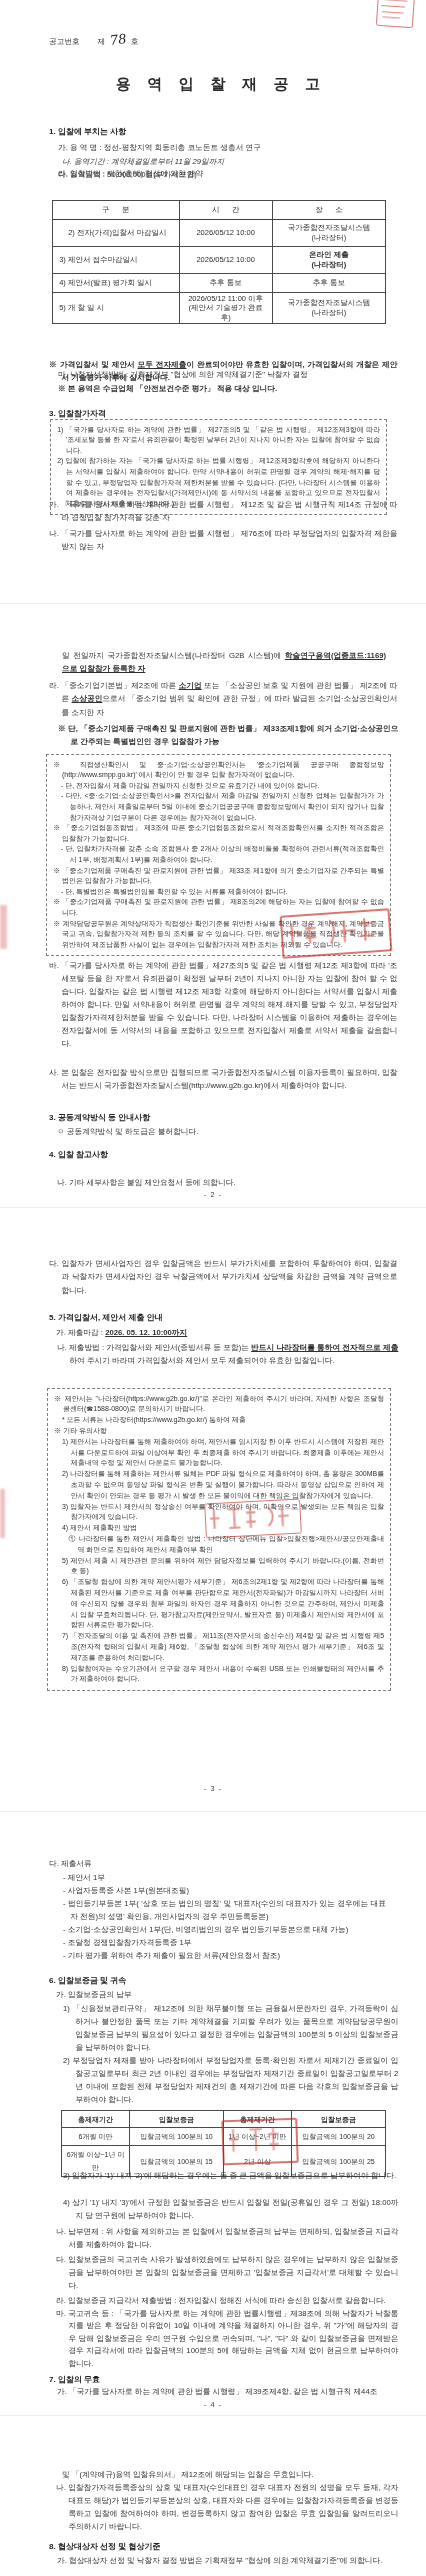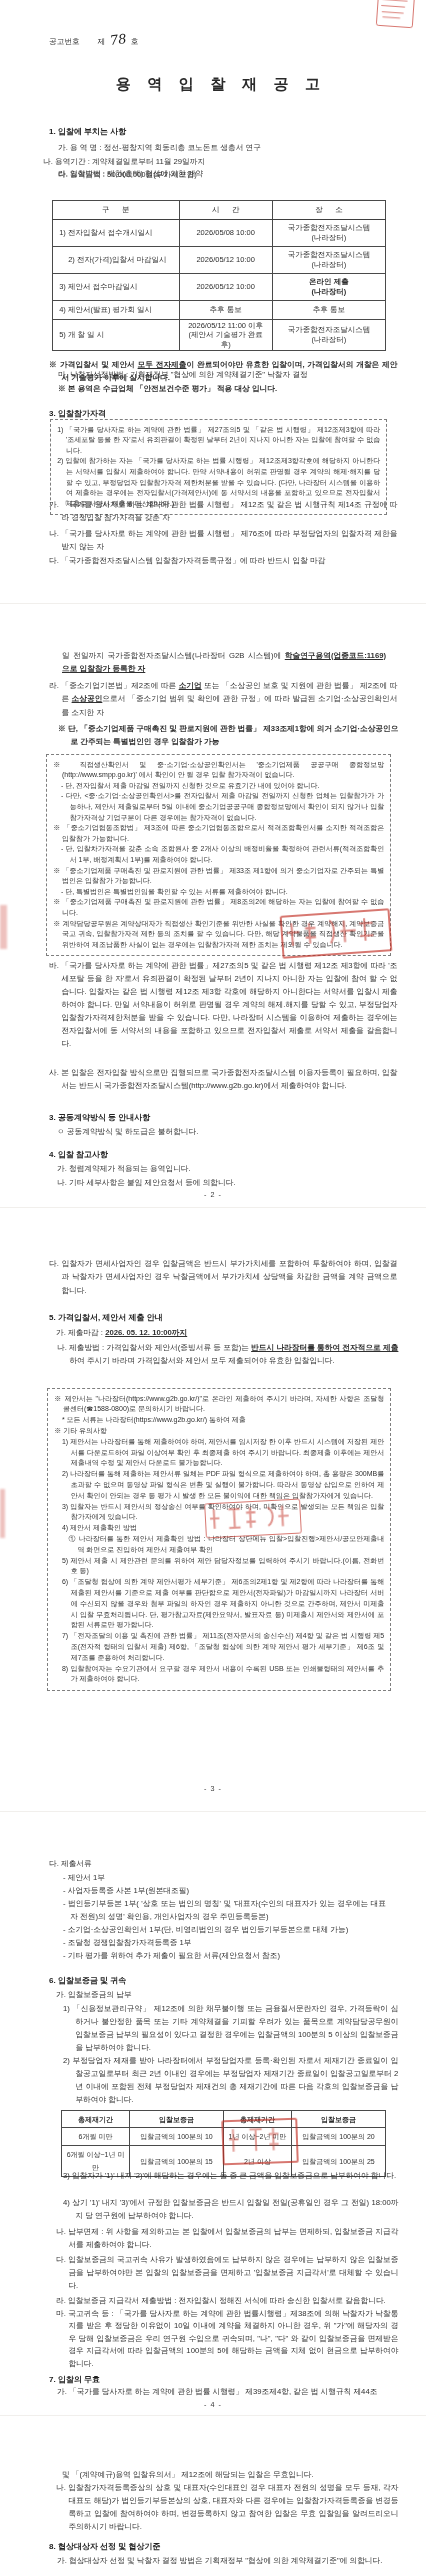--- a/index.html
+++ b/index.html
@@ -47,40 +47,34 @@
             <path d="M6 28 H52"></path>
             <path d="M8 40 H50"></path>
             <path d="M10 50 H44"></path>
           </g>
         </svg>
     </div>
     <div class="blk title" style="top:77px;">용 역 입 찰 재 공 고</div>
 
     <div class="blk h" style="top:125px;">1. 입찰에 부치는 사항</div>
     <div class="blk" style="top:141px;left:58px;width:328px;">가. 용 역 명 : 정선-평창지역 회동리층 코노돈트 생층서 연구</div>
-    <div class="blk" style="top:155px;left:43px;width:328px;">나. 용역기간 : 계약체결일로부터 11월 29일까지</div>
+    <div class="blk" style="top:155px;left:62px;width:328px;font-style:italic;">나. 용역기간 : 계약체결일로부터 11월 29일까지</div>
     <div class="blk" style="top:168px;left:58px;width:328px;">다. 용역금액 : 50,000,000원(부가세포함)</div>
     <div class="blk" style="top:167px;left:58px;width:328px;">라. 입찰방법 : 제한(총액) 협상에 의한 계약</div>
 
     <div class="blk" style="top:200px;left:52px;width:334px;border-radius:14px;">
       <table class="t1">
         <thead>
           <tr>
             <th style="width:38%;height:16.5px;">구      분</th>
             <th style="width:28%;">시      간</th>
             <th style="width:34%;">장      소</th>
           </tr>
         </thead>
         <tbody>
-          <tr>
-            <td class="l" style="height:25px;">1) 전자입찰서 접수개시일시</td>
-            <td>2026/05/08 10:00</td>
-            <td class="pre">국가종합전자조달시스템
-(나라장터)</td>
-          </tr>
           <tr>
             <td class="l" style="height:25px;text-align:center;">2) 전자(가격)입찰서 마감일시</td>
             <td>2026/05/12 10:00</td>
             <td class="pre">국가종합전자조달시스템
 (나라장터)</td>
           </tr>
           <tr>
             <td class="l" style="height:25px;">3) 제안서 접수마감일시</td>
             <td>2026/05/12 10:00</td>
             <td class="pre b">온라인 제출
@@ -108,21 +102,20 @@
     <div class="blk" style="top:368px;left:58px;width:328px;">마. 낙찰자선정방법 : 기획재정부 "협상에 의한 계약체결기준" 낙찰자 결정</div>
     <div class="blk b" style="top:382px;left:58px;width:328px;">※ 본 용역은 수급업체 「안전보건수준 평가」 적용 대상 입니다.</div>
 
     <div class="blk h" style="top:407px;">3. 입찰참가자격</div>
     <div class="blk dashbox" style="top:419px;left:50px;width:323px;">
       <div class="hang2">1) 「국가를 당사자로 하는 계약에 관한 법률」 제27조의5 및 「같은 법 시행령」 제12조제3항에 따라 '조세포탈 등을 한 자'로서 유죄판결이 확정된 날부터 2년이 지나지 아니한 자는 입찰에 참여할 수 없습니다.</div>
       <div class="hang2">2) 입찰에 참가하는 자는 「국가를 당사자로 하는 법률 시행령」 제12조제3항각호에 해당하지 아니한다는 서약서를 입찰시 제출하여야 합니다. 만약 서약내용이 허위로 판명될 경우 계약의 해제·해지를 당할 수 있고, 부정당업자 입찰참가자격 제한처분을 받을 수 있습니다. (다만, 나라장터 시스템을 이용하여 제출하는 경우에는 전자입찰서(가격제안서)에 동 서약서의 내용을 포함하고 있으므로 전자입찰서 제출로 서약서 제출을 대신합니다.)</div>
     </div>
     <div class="blk hang" style="top:498px;">가. 「국가를 당사자로 하는 계약에 관한 법률 시행령」 제12조 및 같은 법 시행규칙 제14조 규정에 따라 경쟁입찰 참가자격을 갖춘 자</div>
     <div class="blk hang" style="top:527px;">나. 「국가를 당사자로 하는 계약에 관한 법률 시행령」 제76조에 따라 부정당업자의 입찰자격 제한을 받지 않는 자</div>
-    <div class="blk hang" style="top:554px;">다. 「국가종합전자조달시스템 입찰참가자격등록규정」에 따라 반드시 입찰 마감</div>
   </section>
 
   <section class="page">
     <div class="blk" style="top:45px;left:62px;width:324px;">
       <span>일 전일까지 국가종합전자조달시스템(나라장터 G2B 시스템)에 </span><span class="bu">학술연구용역(업종코드:1169)으로 입찰참가 등록한 자</span>
     </div>
     <div class="blk hang" style="top:75px;">
       <span>라. 「중소기업기본법」제2조에 따른 </span><span class="bu">소기업</span><span> 또는 「소상공인 보호 및 지원에 관한 법률」 제2조에 따른 </span><span class="bu">소상공인</span><span>으로서 「중소기업 범위 및 확인에 관한 규정」에 따라 발급된 소기업·소상공인확인서를 소지한 자</span>
     </div>
     <div class="blk b hang" style="top:118px;left:58px;width:328px;">※ 단, 「중소기업제품 구매촉진 및 판로지원에 관한 법률」 제33조제1항에 의거 소기업·소상공인으로 간주되는 특별법인인 경우 입찰참가 가능</div>
@@ -150,21 +143,20 @@
           </g>
         </svg>
     </div>
 
     <div class="blk hang" style="top:355px;line-height:13px;">바. 「국가를 당사자로 하는 계약에 관한 법률」제27조의5 및 같은 법 시행령 제12조 제3항에 따라 '조세포탈 등을 한 자'로서 유죄판결이 확정된 날부터 2년이 지나지 아니한 자는 입찰에 참여 할 수 없습니다. 입찰자는 같은 법 시행령 제12조 제3항 각호에 해당하지 아니한다는 서약서를 입찰시 제출하여야 합니다. 만일 서약내용이 허위로 판명될 경우 계약의 해제.해지를 당할 수 있고, 부정당업자 입찰참가자격제한처분을 받을 수 있습니다. 다만, 나라장터 시스템을 이용하여 제출하는 경우에는 전자입찰서에 동 서약서의 내용을 포함하고 있으므로 전자입찰서 제출로 서약서 제출을 갈음합니다.</div>
     <div class="blk hang" style="top:462px;line-height:13px;">사. 본 입찰은 전자입찰 방식으로만 집행되므로 국가종합전자조달시스템 이용자등록이 필요하며, 입찰서는 반드시 국가종합전자조달시스템(http://www.g2b.go.kr)에서 제출하여야 합니다.</div>
 
     <div class="blk h" style="top:507px;">3. 공동계약방식 등 안내사항</div>
     <div class="blk" style="top:521px;left:57px;width:329px;">ㅇ 공동계약방식 및 하도급은 불허합니다.</div>
     <div class="blk h" style="top:544px;">4. 입찰 참고사항</div>
-    <div class="blk" style="top:558px;left:57px;width:329px;">가. 청렴계약제가 적용되는 용역입니다.</div>
     <div class="blk" style="top:572px;left:57px;width:329px;">나. 기타 세부사항은 붙임 제안요청서 등에 의합니다.</div>
     <div class="pageno" style="top:586px;">- 2 -</div>
   </section>
 
   <section class="page">
     <div class="blk hang" style="top:49px;">다. 입찰자가 면세사업자인 경우 입찰금액은 반드시 부가가치세를 포함하여 투찰하여야 하며, 입찰결과 낙찰자가 면세사업자인 경우 낙찰금액에서 부가가치세 상당액을 차감한 금액을 계약 금액으로 합니다.</div>
     <div class="blk h" style="top:103px;">5. 가격입찰서, 제안서 제출 안내</div>
     <div class="blk" style="top:118px;left:56px;width:329px;">
       <span>가. 제출마감 : </span><span class="bu">2026. 05. 12. 10:00까지</span>
     </div>

